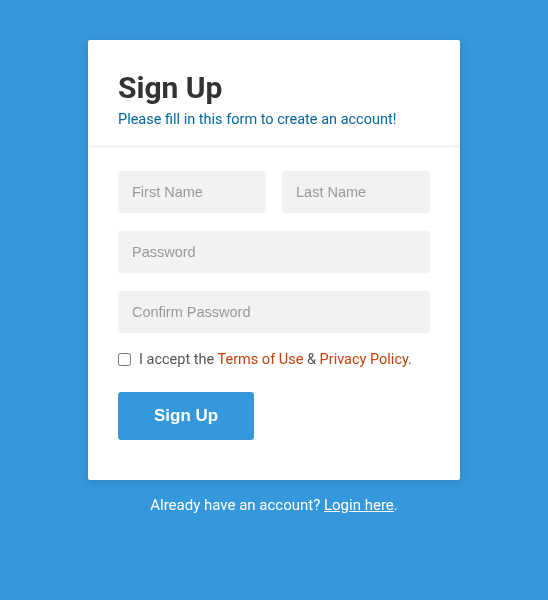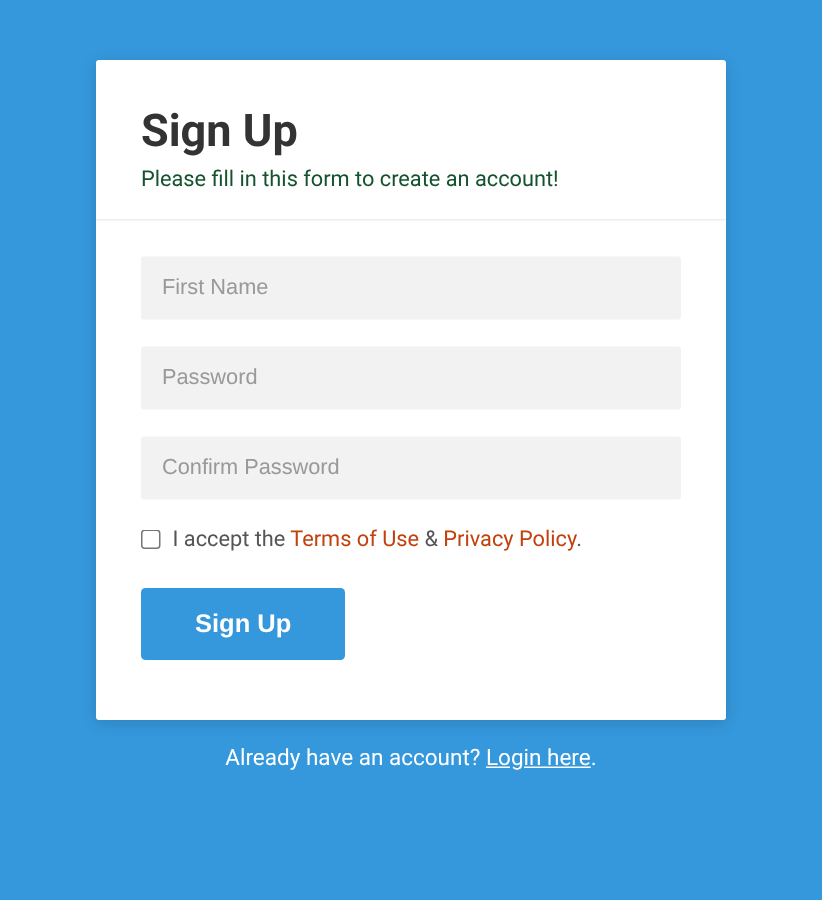--- a/index.html
+++ b/index.html
@@ -7,35 +7,35 @@
   body {
     background: #3598dc;
     font-family: -apple-system, BlinkMacSystemFont, "Segoe UI", Roboto, "Helvetica Neue", Arial, sans-serif;
     display: flex;
     flex-direction: column;
     align-items: center;
     padding-top: 40px;
     color: #333;
   }
   .card {
-    width: 420px;
+    width: 372px;
     background: #fff;
     border-radius: 2px;
     box-shadow: 0 2px 10px rgba(0,0,0,0.15);
     padding: 30px 30px 40px 30px;
   }
   .title {
     font-size: 30px;
     font-weight: 700;
     color: #333;
     margin-bottom: 6px;
   }
   .subtitle {
     font-size: 14.5px;
-    color: #14532d;
+    color: #0369a1;
     margin-bottom: 18px;
   }
   .divider {
     border: none;
     border-top: 1px solid #eee;
     margin: 0 -30px 24px -30px;
   }
   .row {
     display: flex;
     gap: 16px;
@@ -97,20 +97,21 @@
 </head>
 <body>
 
 <div class="card">
   <h1 class="title">Sign Up</h1>
   <p class="subtitle">Please fill in this form to create an account!</p>
   <hr class="divider">
 
   <div class="row">
     <input class="field" type="text" placeholder="First Name" style="">
+    <input class="field" type="text" placeholder="Last Name" style="">
   </div>
 
 
   <div class="full">
     <input class="field" type="password" placeholder="Password" style="">
   </div>
 
   <div class="full">
     <input class="field" type="password" placeholder="Confirm Password" style="">
   </div>

